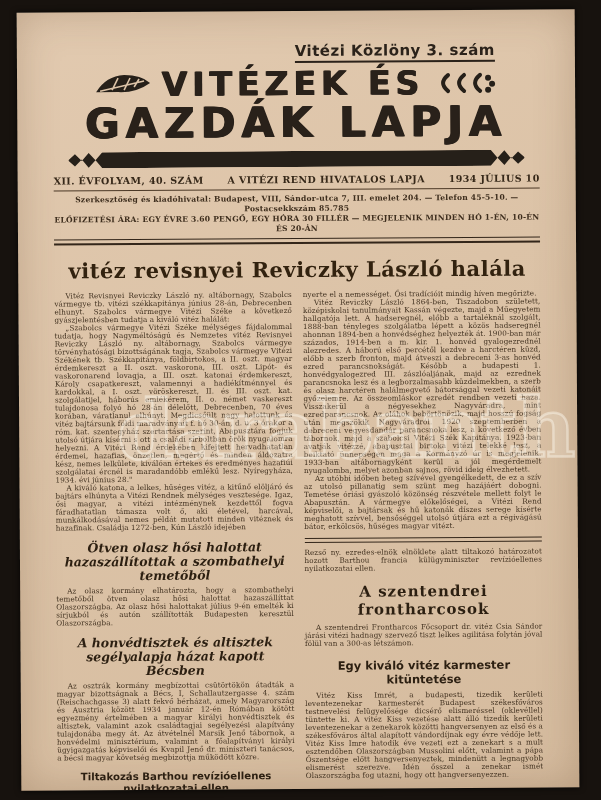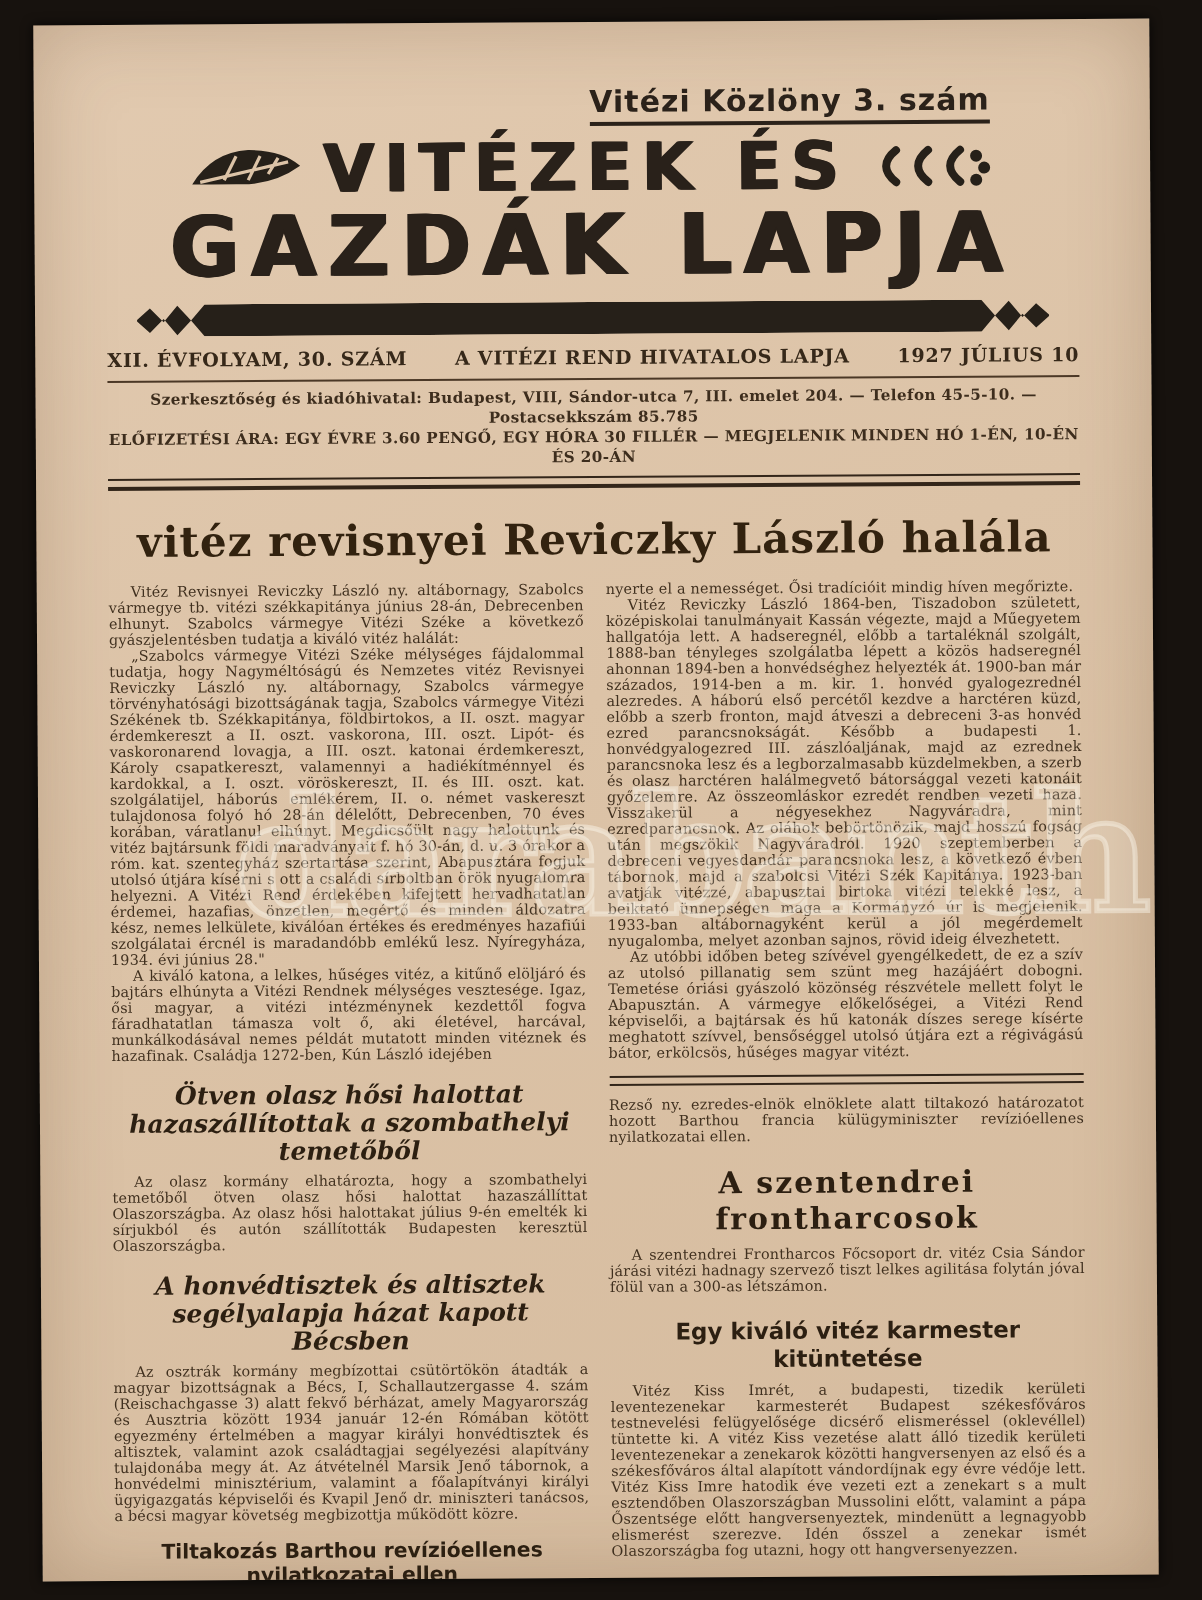--- a/index.html
+++ b/index.html
@@ -127,23 +127,23 @@
             <circle cx="58" cy="12" r="3" fill="#262019"></circle>
             <circle cx="54" cy="18" r="3" fill="#262019"></circle>
           </svg>
         </span>
       </div>
       <div class="logo-line2">GAZDÁK LAPJA</div>
       <div class="deco-band"></div>
     </div>
 
     <div class="masthead">
-      <span>XII. ÉVFOLYAM, 30. SZÁM</span>
+      <span>XII. ÉVFOLYAM, 40. SZÁM</span>
       <span>A VITÉZI REND HIVATALOS LAPJA</span>
-      <span>1927 JÚLIUS 10</span>
+      <span>1934 JÚLIUS 10</span>
     </div>
 
     <div class="imprint">
       <div>Szerkesztőség és kiadóhivatal: Budapest, VIII, Sándor-utca 7, III. emelet 204. — Telefon 45-5-10. — Postacsekkszám 85.785</div>
       <div>ELŐFIZETÉSI ÁRA: EGY ÉVRE 3.60 PENGŐ, EGY HÓRA 30 FILLÉR — MEGJELENIK MINDEN HÓ 1-ÉN, 10-ÉN ÉS 20-ÁN</div>
     </div>
     <div class="double-rule"></div>
 
     <div class="headline">vitéz revisnyei Reviczky László halála</div>
 

